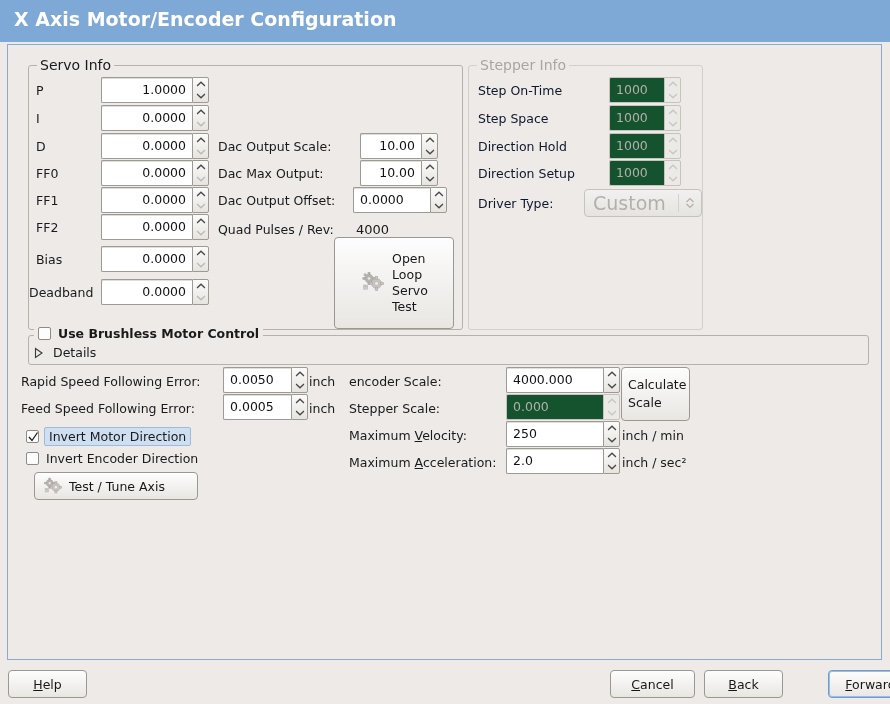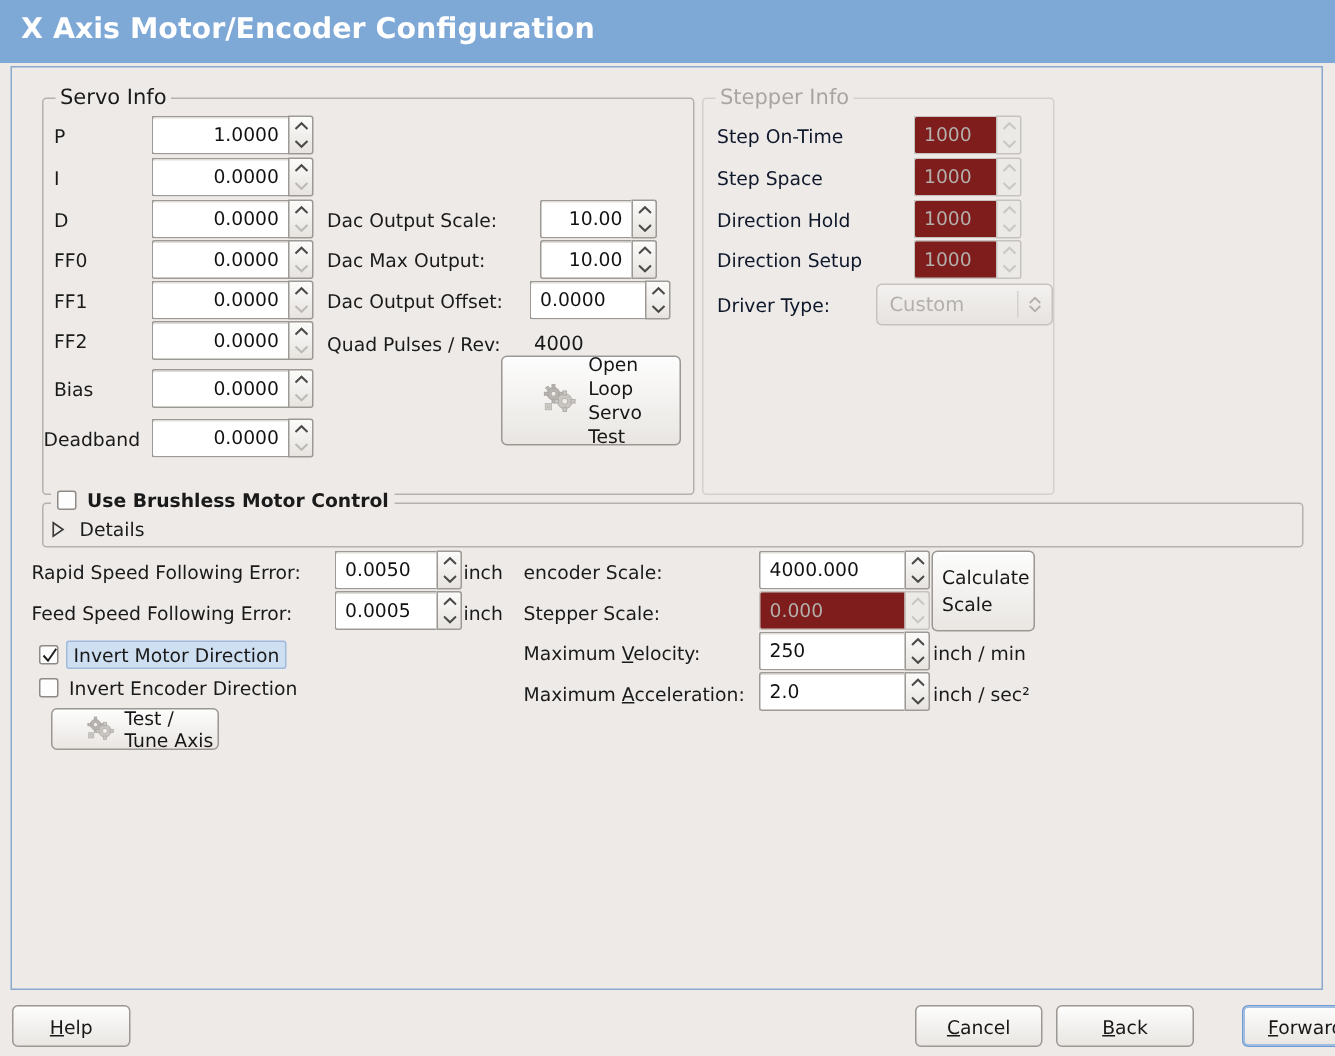--- a/index.html
+++ b/index.html
@@ -80,21 +80,21 @@
     color:#111111;
     text-align:right;
     padding:12px 6px;
     line-height:24px;
     display:flex;align-items:center;justify-content:flex-end;
     overflow:hidden;
     box-shadow:inset 0 1px 0 #e0ded9;
   }
   .spin .ent.left{justify-content:flex-start;text-align:left;}
   .spin.disabled .ent{
-    background:#7f1d1d;color:#b3b0ac;border-color:#c6c3bf;box-shadow:none;
+    background:#14532d;color:#b3b0ac;border-color:#c6c3bf;box-shadow:none;
   }
   .spin .btns{
     width:17px;flex:0 0 17px;
     box-sizing:border-box;
     border:1px solid #9d9a96;
     border-radius:0 2px 2px 0;
     background:linear-gradient(#fbfbfa,#e7e4e0);
     display:flex;flex-direction:column;
   }
   .spin.disabled .btns{
@@ -116,21 +116,21 @@
   .val{position:absolute;white-space:nowrap;font-size:13px;}
   
   .combo{
     position:absolute;height:28px;
     box-sizing:border-box;
     border:1px solid #c6c3bf;
     border-radius:4px;
     background:linear-gradient(#f3f1ef,#e6e3e0);
     display:flex;align-items:center;
   }
-  .combo .ctxt{flex:1 1 auto;padding-left:8px;font-size:13px;color:#b3b0ac;white-space:nowrap;}
+  .combo .ctxt{flex:1 1 auto;padding-left:8px;font-size:19px;color:#b3b0ac;white-space:nowrap;}
   .combo .csep{width:1px;align-self:stretch;margin:4px 0;background:#d4d1ce;}
   .combo .carr{width:22px;position:relative;}
   .combo .carr svg{position:absolute;left:50%;top:50%;transform:translate(-50%,-50%);}
   
   .btn{
     position:absolute;
     box-sizing:border-box;
     border:1px solid #9b9894;
     border-radius:4px;
     background:linear-gradient(#fdfdfd,#e9e6e2);
@@ -354,21 +354,21 @@
           </svg>
         </div>
       <div class="ar">
           <svg width="9" height="6">
             <polyline class="st" points="1,1.5 4.5,4.8 8,1.5"></polyline>
           </svg>
         </div>
     </div>
   </div>
 
-  <div class="btn" style="left:326px;top:192px;width:120px;height:60px;">
+  <div class="btn" style="left:326px;top:192px;width:120px;height:92px;">
     <span class="gear" style="margin-right:6px;">
       <svg width="26" height="24" viewBox="0 0 26 24">
         <g fill="#b8b5b1" stroke="#a6a3a0" stroke-width="0.6">
           <circle cx="9" cy="8.5" r="4.2"></circle>
           <rect x="8" y="2.4" width="2" height="2.4"></rect>
             <rect x="8" y="12.2" width="2" height="2.4"></rect>
           <rect x="2.9" y="7.5" width="2.4" height="2"></rect>
             <rect x="12.7" y="7.5" width="2.4" height="2"></rect>
           <rect x="4.2" y="3.7" width="2" height="2.2" transform="rotate(-45 5.2 4.8)"></rect>
           <rect x="11.8" y="11.3" width="2" height="2.2" transform="rotate(-45 12.8 12.4)"></rect>
@@ -533,21 +533,21 @@
   </div>
   <div class="cbrow" style="left:18px;top:382px;">
     <span class="cbox">
       <svg width="11" height="12">
           <polyline points="1,6 4,9.5 9.5,1.5" fill="none" stroke="#1d1d1d" stroke-width="1.3"></polyline>
         </svg>
     </span>
     <span class="cblabel hl">Invert Motor Direction</span>
   </div>
 
-  <div class="btn" style="left:26px;top:427px;width:112px;height:28px;justify-content:flex-start;padding-left:21px;">
+  <div class="btn" style="left:26px;top:427px;width:164px;height:28px;justify-content:flex-start;padding-left:7px;">
     <span class="gear" style="margin-right:5px;display:flex;align-items:center;">
       <svg width="22" height="20" viewBox="0 0 26 24">
         <g fill="#b8b5b1" stroke="#a6a3a0" stroke-width="0.6">
           <circle cx="9" cy="8.5" r="4.2"></circle>
           <rect x="8" y="2.4" width="2" height="2.4"></rect>
             <rect x="8" y="12.2" width="2" height="2.4"></rect>
           <rect x="2.9" y="7.5" width="2.4" height="2"></rect>
             <rect x="12.7" y="7.5" width="2.4" height="2"></rect>
           <circle cx="9" cy="8.5" r="1.7" fill="#f3f1ef"></circle>
         </g>
@@ -648,18 +648,18 @@
   <div class="lab" style="left:614px;top:410px;">inch / sec²</div>
 
 </div>
 
 <div class="btn" style="left:8px;top:670px;width:79px;height:28px;">
   <span><span class="u">H</span>elp</span>
 </div>
 <div class="btn" style="left:610px;top:670px;width:85px;height:28px;">
   <span><span class="u">C</span>ancel</span>
 </div>
-<div class="btn" style="left:704px;top:670px;width:92px;height:28px;">
+<div class="btn" style="left:704px;top:670px;width:79px;height:28px;">
   <span><span class="u">B</span>ack</span>
 </div>
 <div class="btn focus" style="left:828px;top:670px;width:85px;height:28px;">
   <span><span class="u">F</span>orward</span>
 </div>
 
 </body></html>

